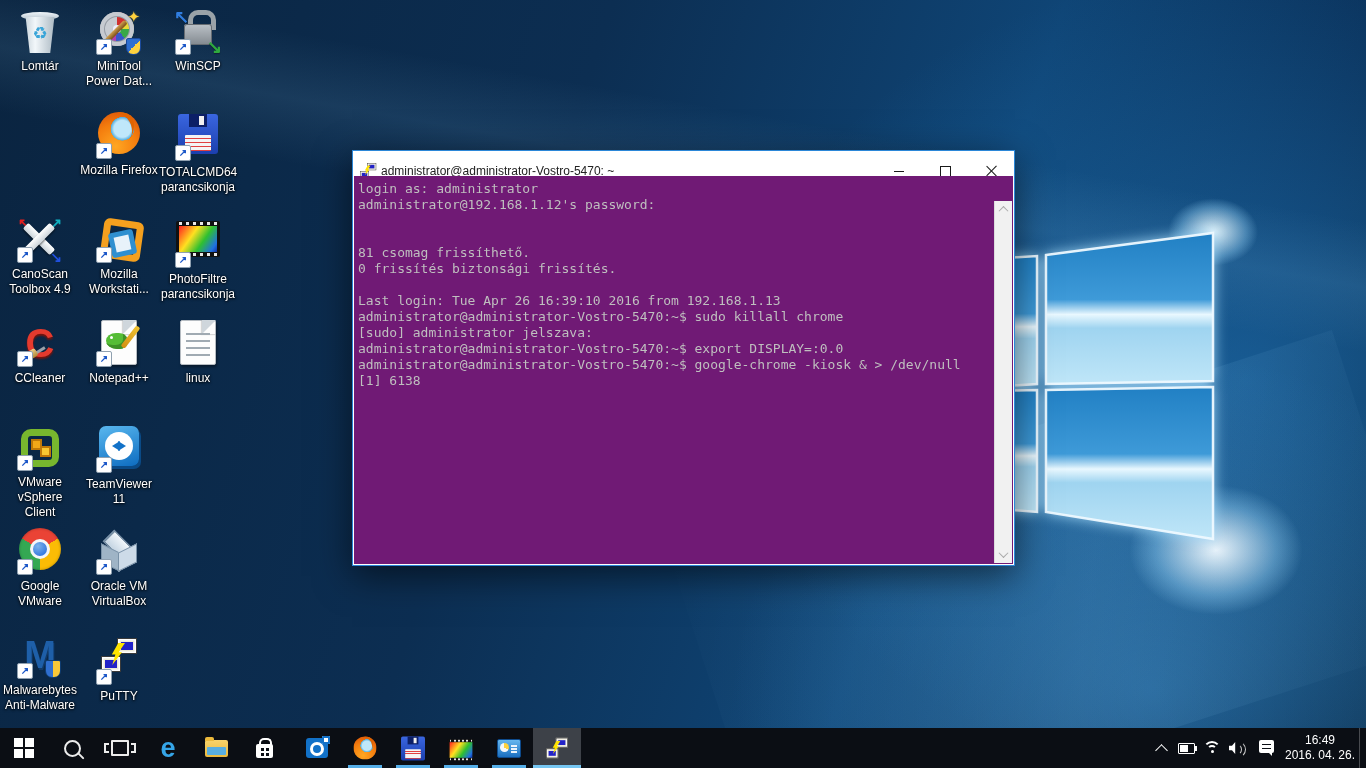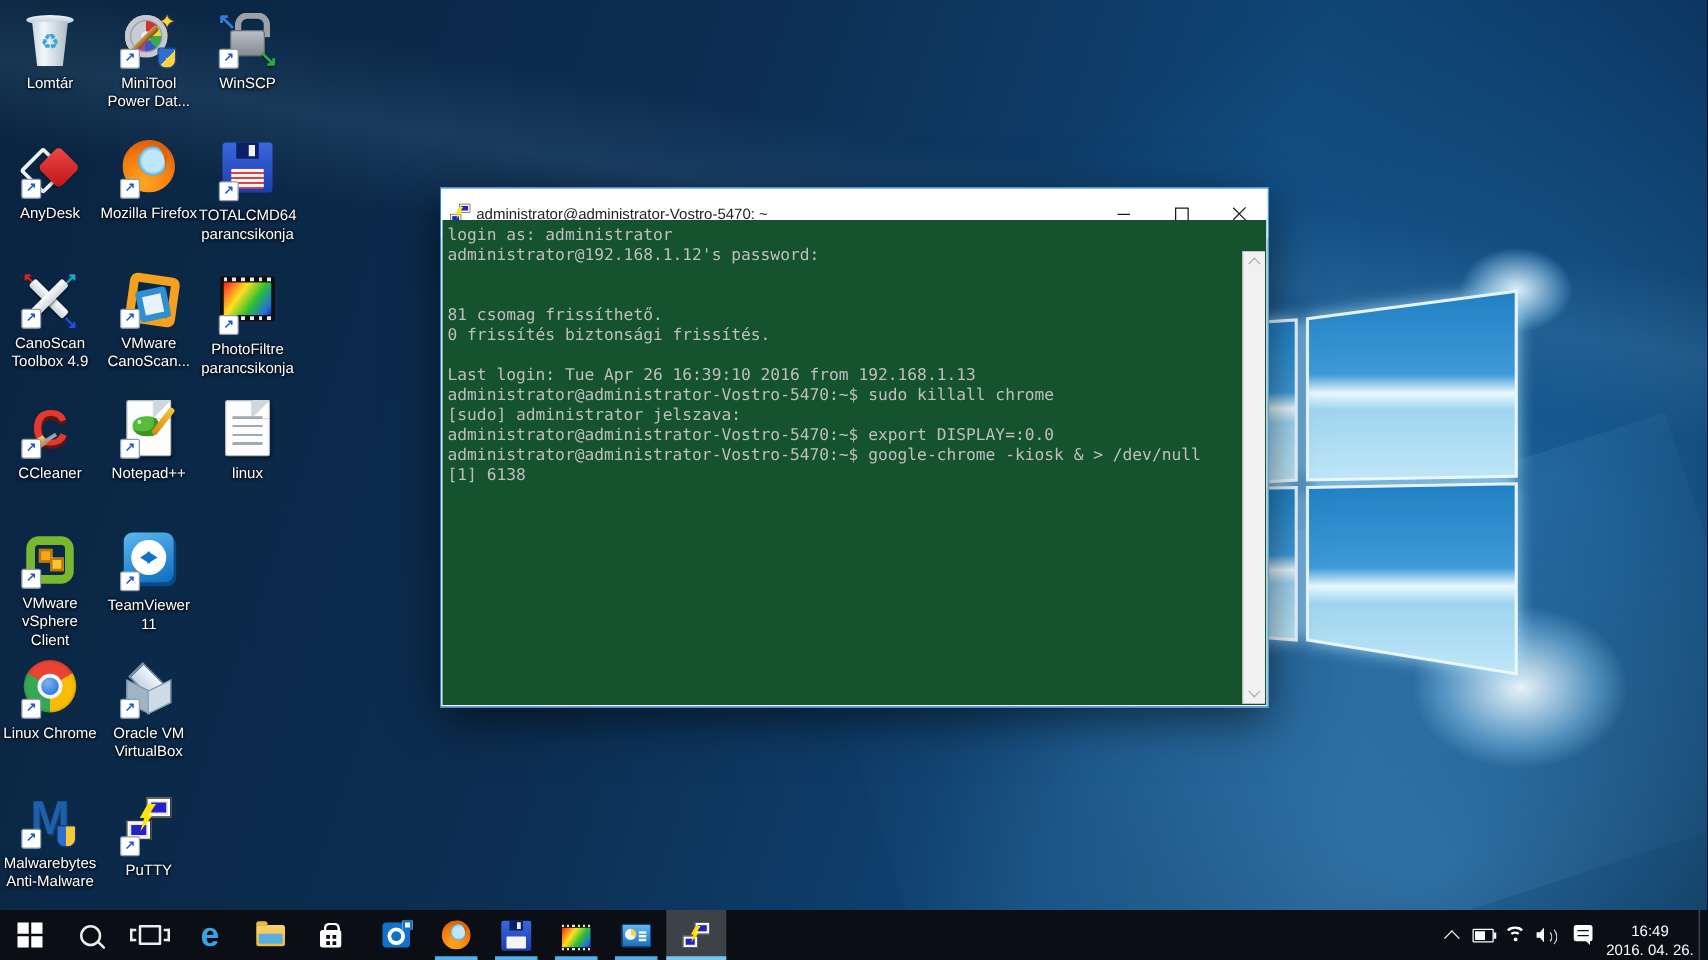--- a/index.html
+++ b/index.html
@@ -159,21 +159,21 @@
   .titlebar{position:absolute;left:0;right:0;top:0;height:40px;background:#fff;display:flex;align-items:center;}
   .tb-icon{width:16px;height:16px;margin:0 5px 0 7px;position:relative;flex:none;}
   .tb-icon .putty-art{transform:scale(.45);transform-origin:0 0;margin:0;}
   .tb-title{font-size:12px;color:#222;flex:1;white-space:nowrap;overflow:hidden;}
   .wbtn{width:46px;height:25px;display:flex;align-items:center;justify-content:center;flex:none;cursor:default;}
   .ic-min{width:10px;height:1px;background:#1a1a1a;}
   .ic-max{width:9px;height:9px;border:1px solid #1a1a1a;}
   .ic-x{position:relative;width:12px;height:12px;}
   .ic-x::before,.ic-x::after{content:"";position:absolute;left:5.5px;top:-1px;width:1.3px;height:14px;background:#1a1a1a;}
   .ic-x::before{transform:rotate(45deg);} .ic-x::after{transform:rotate(-45deg);}
-  .term{position:absolute;left:1px;right:1px;top:25px;bottom:1px;background:#14532d;padding-left:36px;}
+  .term{position:absolute;left:1px;right:1px;top:25px;bottom:1px;background:#701a75;padding-left:36px;}
   .tlines{position:absolute;left:4px;top:5px;right:21px;
     font-family:"DejaVu Sans Mono",monospace;font-size:13px;line-height:16px;color:#bfbfbf;}
   .tl{height:16px;white-space:pre;overflow:hidden;}
   .cursor{display:inline-block;width:9px;height:15px;background:#00d400;vertical-align:-3px;}
   .sbar{position:absolute;right:1px;top:25px;bottom:1px;width:17px;background:#f1f1f1;border-left:1px solid #dcdcdc;}
   .sb-ar{position:absolute;left:0;width:17px;height:17px;display:flex;align-items:center;justify-content:center;}
   .sb-ar.up{top:0;} .sb-ar.dn{bottom:0;}
   .chev{width:6px;height:6px;border-left:1.6px solid #a8a8a8;border-top:1.6px solid #a8a8a8;}
   .chev.u{transform:rotate(45deg) translate(1px,1px);}
   .chev.d{transform:rotate(-135deg) translate(1px,1px);}
@@ -208,21 +208,21 @@
   .ol-art::before{content:"";position:absolute;left:4px;top:4px;width:8px;height:8px;border:3px solid #fff;border-radius:50%;}
   .ol-art::after{content:"";position:absolute;right:-2px;top:-2px;width:8px;height:8px;background:#fff;border-radius:1px;
     box-shadow:inset 0 0 0 2px #1271c8;}
   .scale55{transform:scale(.55);transform-origin:center center;}
   .scale60{transform:scale(.6);transform-origin:center center;}
   .sp-art{width:22px;height:17px;background:linear-gradient(#66b7ef,#1a6fc0);border:1px solid #0d4a8c;border-radius:2px;position:relative;}
   .sp-art::before{content:"";position:absolute;left:2px;top:3px;width:9px;height:9px;border-radius:50%;
     background:conic-gradient(#ffd23e 0 120deg,#f4f8fb 120deg 360deg);}
   .sp-art::after{content:"";position:absolute;left:13px;top:5px;width:6px;height:2px;background:#eaf4fc;
     box-shadow:0 3px #eaf4fc,0 6px #eaf4fc;}
-  .tray{margin-left:auto;display:flex;align-items:flex-end;}
+  .tray{margin-left:auto;display:flex;align-items:center;}
   .tri{height:40px;display:flex;align-items:center;justify-content:center;position:relative;}
   .w24{width:24px;} .w26{width:26px;} .w30{width:30px;}
   .chev-up{width:8px;height:8px;border-left:1.6px solid #fff;border-top:1.6px solid #fff;transform:rotate(45deg);margin-top:4px;}
   .batt{width:15px;height:9px;border:1px solid #fff;border-radius:1px;position:relative;}
   .batt::after{content:"";position:absolute;right:-3px;top:2px;width:2px;height:5px;background:#fff;}
   .batt::before{content:"";position:absolute;left:1px;top:1px;bottom:1px;width:8px;background:#fff;}
   .wifi{width:18px;height:14px;position:relative;}
   .wifi .a1,.wifi .a2{position:absolute;border:2px solid transparent;border-top-color:#fff;border-radius:50%;}
   .wifi .a1{left:0;top:0;width:14px;height:14px;}
   .wifi .a2{left:4px;top:4px;width:6px;height:6px;}
@@ -290,28 +290,20 @@
     <div class="art">
       <div class="ws-shackle"></div>
         <div class="ws-body"></div>
       <div class="ws-up">↖</div>
         <div class="ws-dn">↘</div>
       <span class="sc"></span>
     </div>
     <div class="dlabel">WinSCP</div>
   </div>
 
-  <div class="dicon" style="left:1px;top:112px;">
-    <div class="art">
-      <div class="ad-back"></div>
-        <div class="ad-front"></div>
-      <span class="sc"></span>
-    </div>
-    <div class="dlabel">AnyDesk</div>
-  </div>
 
   <div class="dicon" style="left:80px;top:112px;">
     <div class="art">
       <div class="ff-art"></div>
       <span class="sc"></span>
     </div>
     <div class="dlabel">Mozilla Firefox</div>
   </div>
 
   <div class="dicon" style="left:159px;top:112px;">
@@ -337,21 +329,21 @@
     </div>
     <div class="dlabel">CanoScan Toolbox 4.9</div>
   </div>
 
   <div class="dicon" style="left:80px;top:216px;">
     <div class="art">
       <div class="vw-orange"></div>
         <div class="vw-blue"></div>
       <span class="sc"></span>
     </div>
-    <div class="dlabel">VMware CanoScan...</div>
+    <div class="dlabel">Mozilla Workstati...</div>
   </div>
 
   <div class="dicon" style="left:159px;top:216px;">
     <div class="art">
       <div class="pf-art">
           <div class="pf-rain"></div>
         </div>
       <span class="sc"></span>
     </div>
     <div class="dlabel">PhotoFiltre parancsikonja</div>
@@ -410,21 +402,21 @@
       <span class="sc"></span>
     </div>
     <div class="dlabel">TeamViewer 11</div>
   </div>
 
   <div class="dicon" style="left:1px;top:528px;">
     <div class="art">
       <div class="chrome-art"></div>
       <span class="sc"></span>
     </div>
-    <div class="dlabel">Linux Chrome</div>
+    <div class="dlabel">Google VMware</div>
   </div>
 
   <div class="dicon" style="left:80px;top:528px;">
     <div class="art">
       <div class="vb-top"></div>
         <div class="vb-left"></div>
         <div class="vb-right"></div>
       <span class="sc"></span>
     </div>
     <div class="dlabel">Oracle VM VirtualBox</div>

